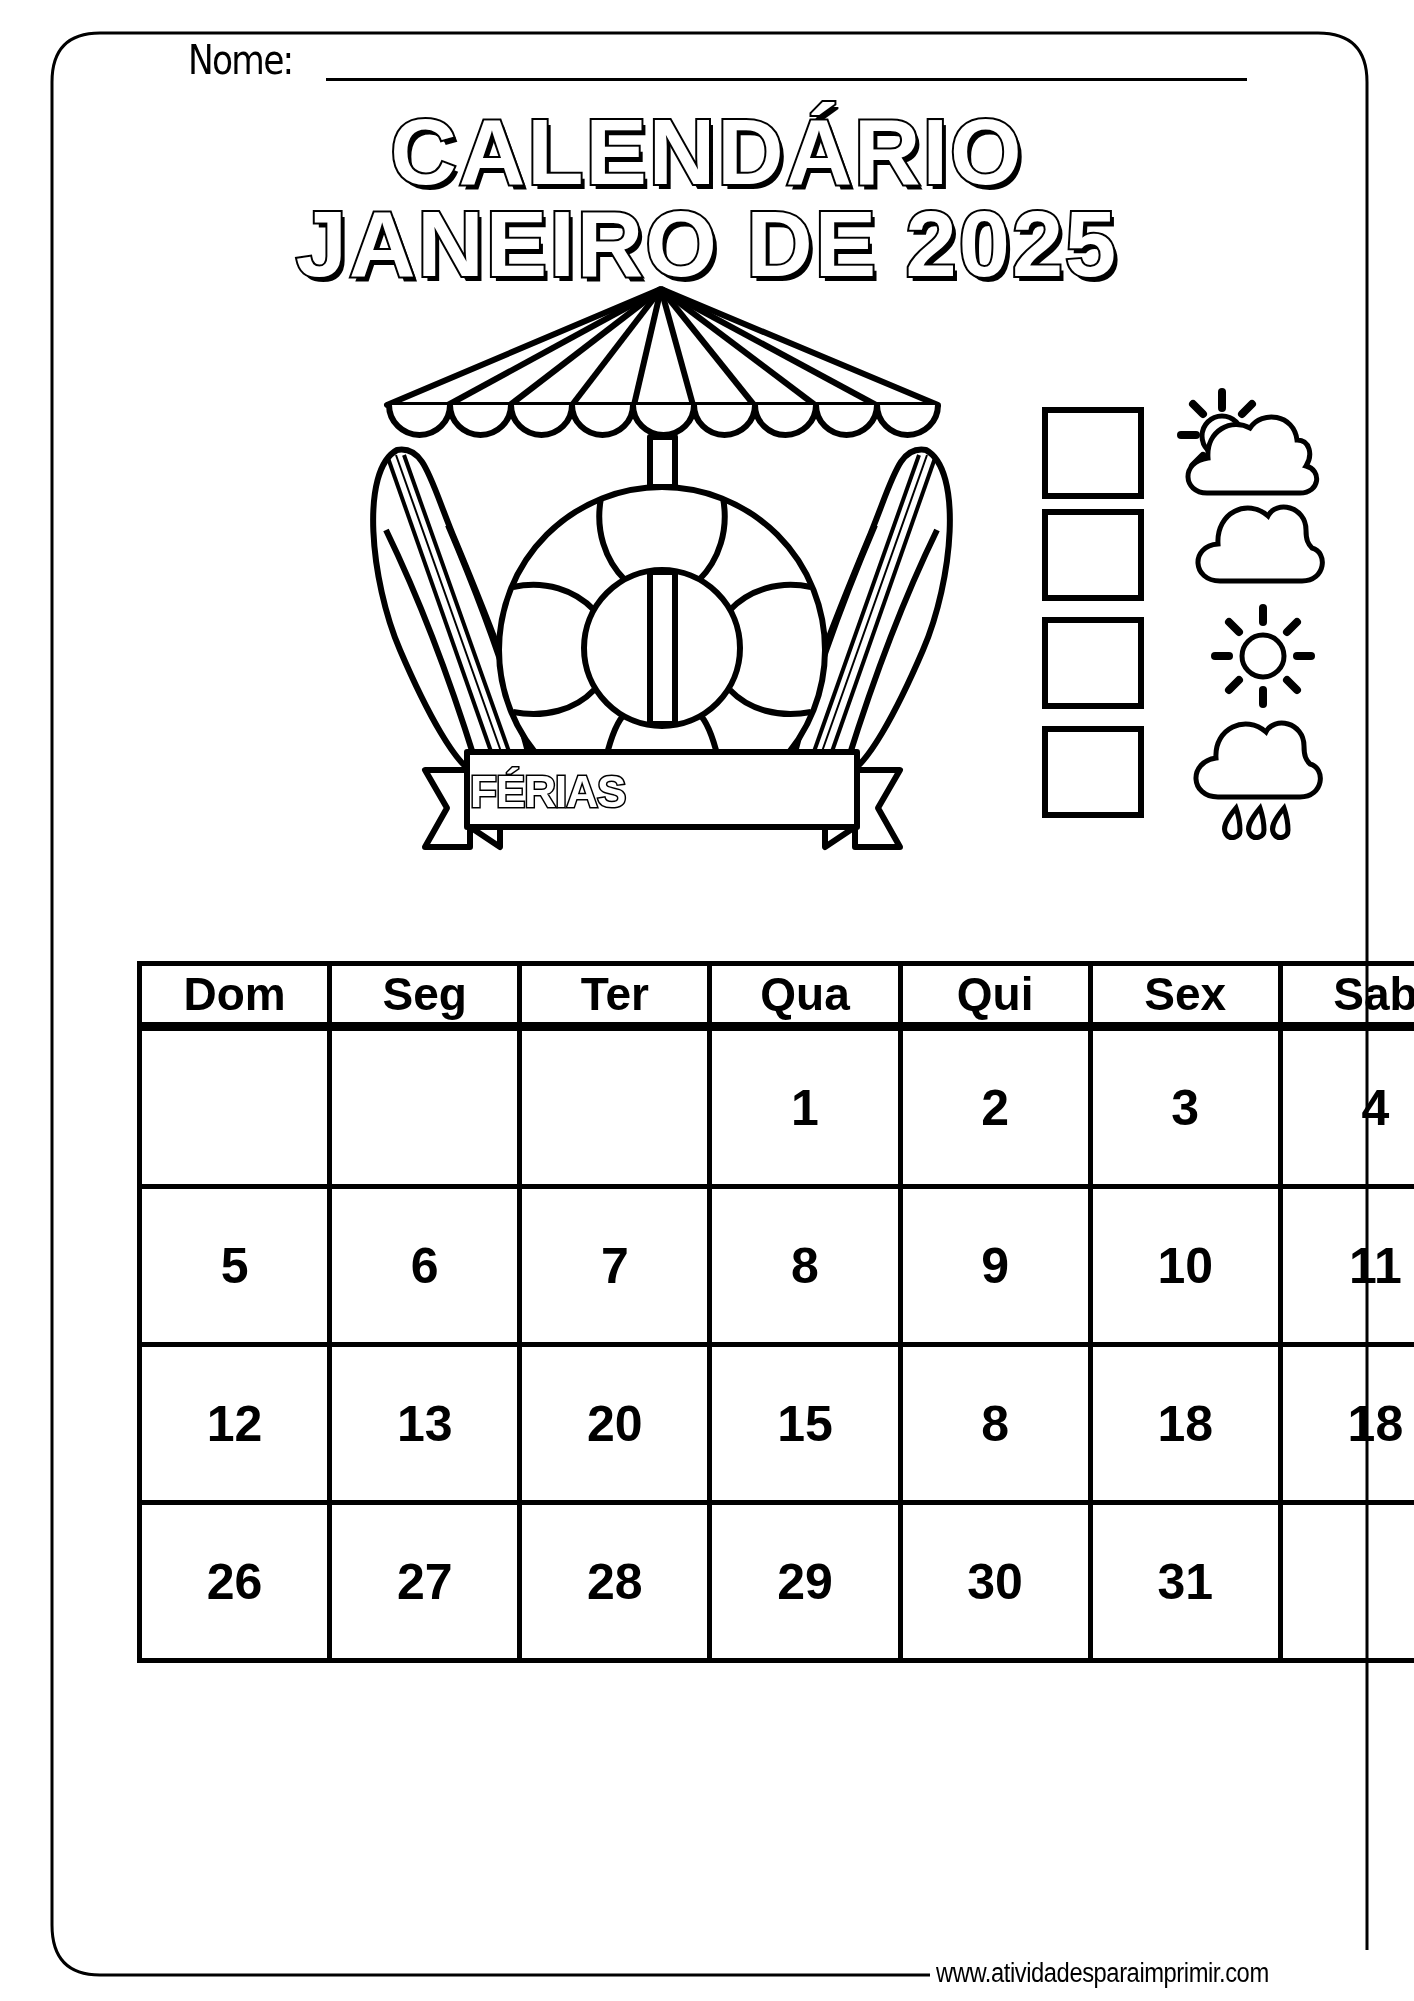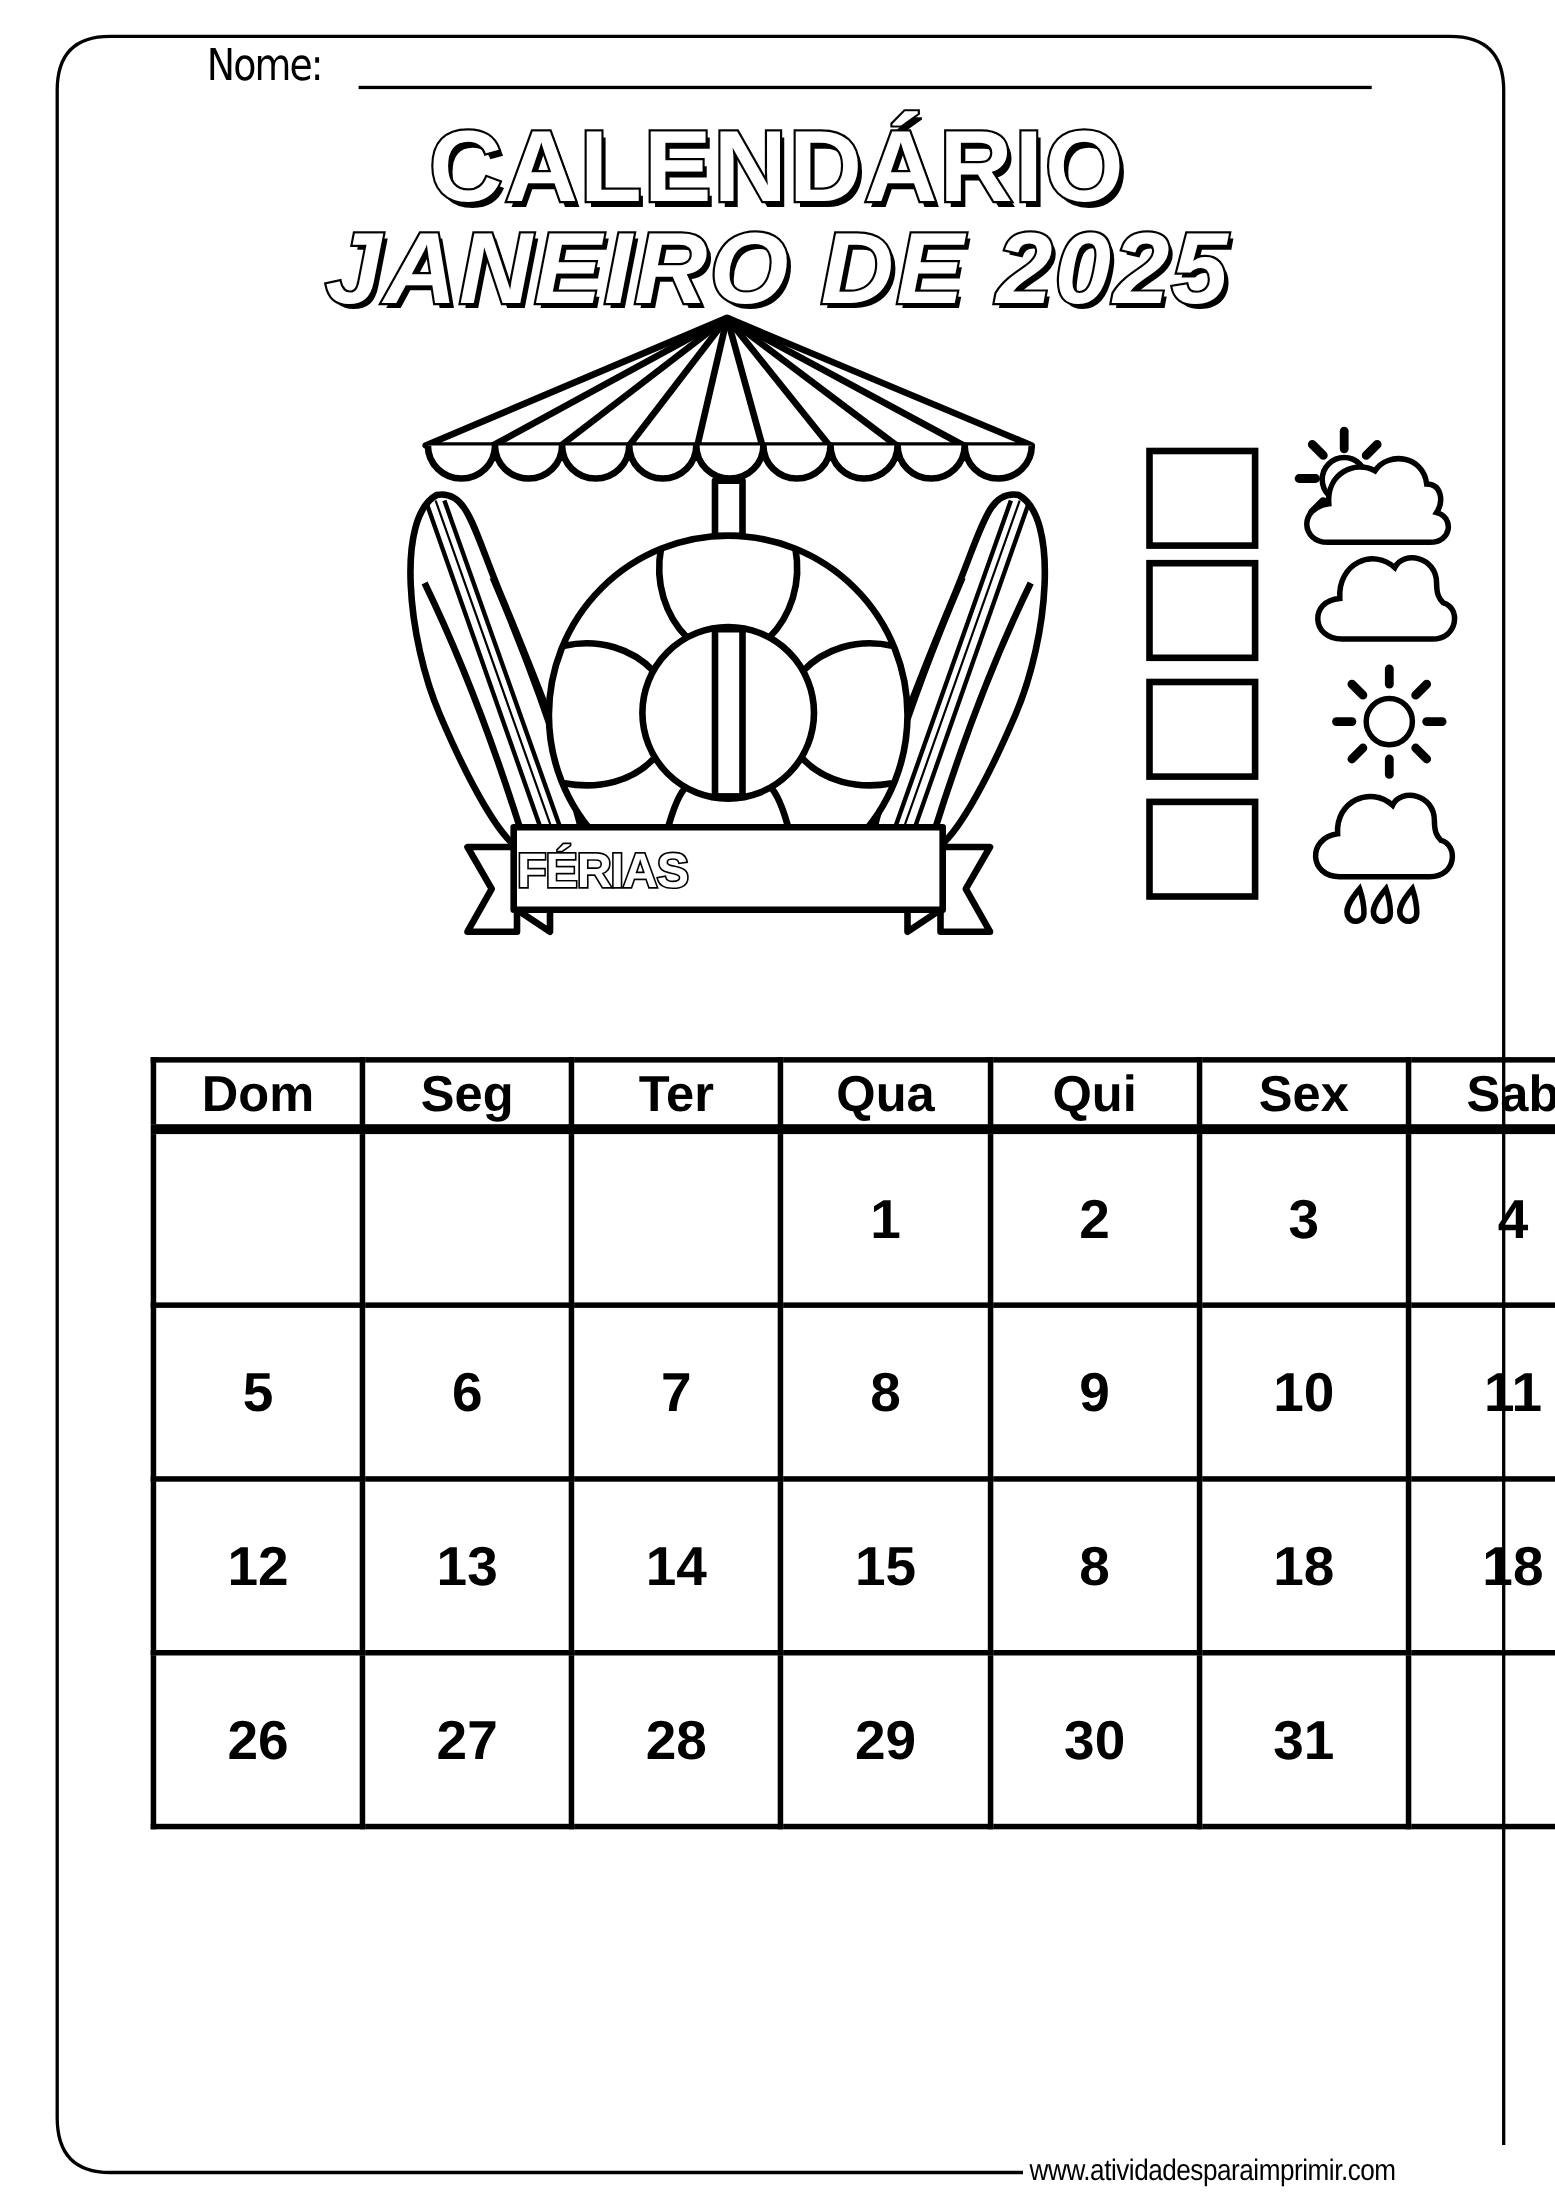--- a/index.html
+++ b/index.html
@@ -3,21 +3,21 @@
 <meta charset="utf-8">
 <style>
   html, body { margin:0; padding:0; background:#ffffff; }
   body { width:1414px; height:2001px; position:relative; overflow:hidden; font-family:"Liberation Sans", sans-serif; color:#000; }
   .abs { position:absolute; }
   #frame { position:absolute; left:0; top:0; }
   #nome-label { left:188px; top:36px; font-family:"DejaVu Sans", sans-serif; font-size:40px; letter-spacing:-2px; transform:scaleX(0.86); transform-origin:left top; line-height:48px; }
   #nome-line { left:326px; top:78px; width:921px; height:3px; background:#000; }
   .title-line { position:absolute; left:0; width:1414px; text-align:center; font-family:"Liberation Sans", sans-serif; font-weight:bold; color:#fff; -webkit-text-stroke:4px #000; paint-order:stroke fill; text-shadow:4px 5px 0 #000; letter-spacing:2px; }
   #title-1 { top:104px; font-size:92px; line-height:96px; }
-  #title-2 { top:196px; font-size:92px; line-height:96px;font-style:italic; }
+  #title-2 { top:196px; font-size:92px; line-height:96px; }
   #illustration { left:0; top:0; }
   #ferias-text { left:470px; top:764px; width:385px; text-align:left; font-weight:bold; font-size:44px; line-height:56px; color:#fff; -webkit-text-stroke:3px #000; paint-order:stroke fill; letter-spacing:-1px; }
   .weather-box { position:absolute; left:1042px; width:90px; height:80px; border:6px solid #000; box-sizing:content-box; }
   #calendar { position:absolute; left:137px; top:961px; width:1336px; border-collapse:collapse; table-layout:fixed; }
   #calendar th, #calendar td { border:5px solid #000; padding:0; text-align:center; font-weight:bold; }
   #calendar th { height:56px; font-size:46px; line-height:56px; }
   #calendar thead tr { border-bottom:9px solid #000; }
   #calendar td { height:153px; font-size:50px; }
   #website { left:936px; top:1958px; font-size:27px; letter-spacing:-0.5px; transform:scaleX(0.88); transform-origin:left top; }
 </style>
@@ -159,21 +159,21 @@
       <td>6</td>
       <td>7</td>
       <td>8</td>
       <td>9</td>
       <td>10</td>
       <td>11</td>
     </tr>
     <tr>
       <td>12</td>
       <td>13</td>
-      <td>14</td>
+      <td>20</td>
       <td>15</td>
       <td>8</td>
       <td>18</td>
       <td>18</td>
     </tr>
     <tr>
       <td>26</td>
       <td>27</td>
       <td>28</td>
       <td>29</td>

